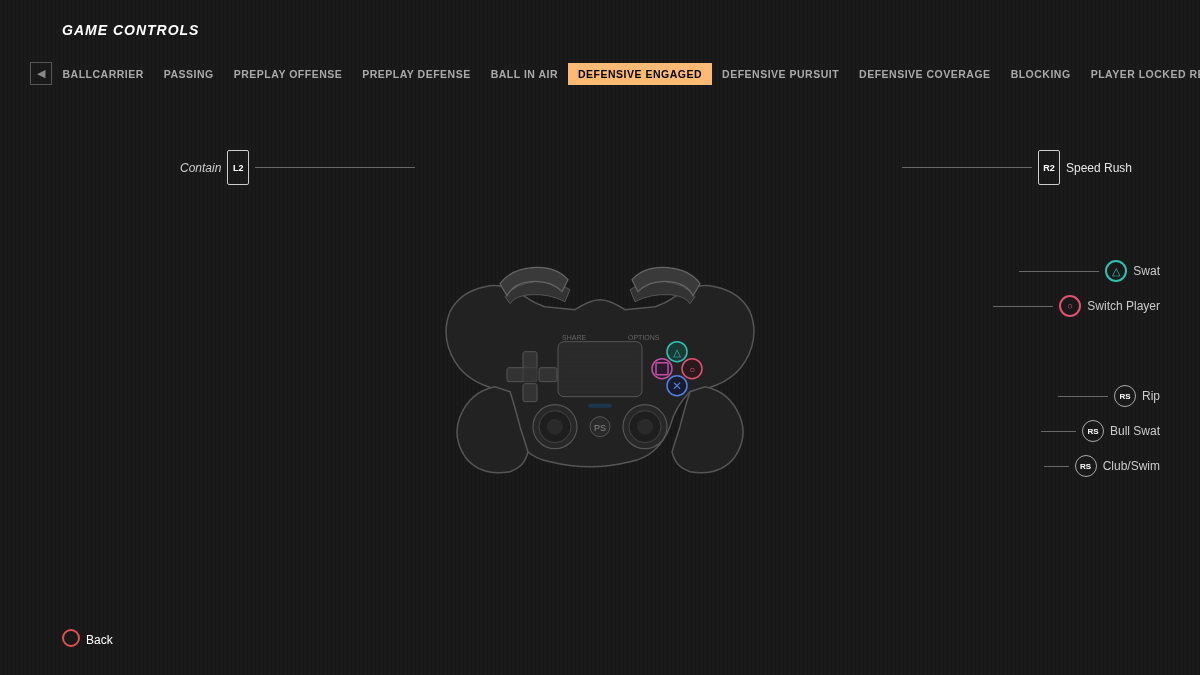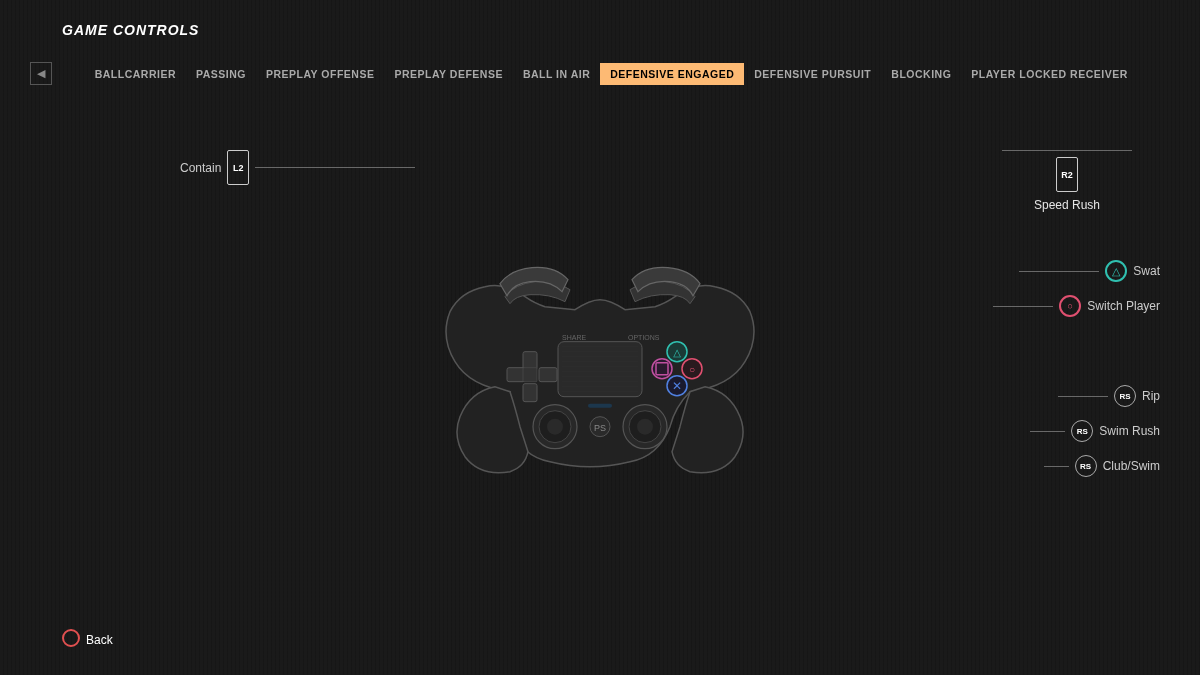--- a/index.html
+++ b/index.html
@@ -175,20 +175,21 @@
   <div class="nav-bar">
     <span class="nav-arrow">◀</span>
     <div id="tabs-container" style="display:flex;align-items:center;gap:0;flex:1;justify-content:center;">
         <div class="nav-tab">BALLCARRIER</div>
         <div class="nav-tab">PASSING</div>
         <div class="nav-tab">PREPLAY OFFENSE</div>
         <div class="nav-tab">PREPLAY DEFENSE</div>
         <div class="nav-tab">BALL IN AIR</div>
         <div class="nav-tab active">DEFENSIVE ENGAGED</div>
         <div class="nav-tab">DEFENSIVE PURSUIT</div>
+        <div class="nav-tab">DEFENSIVE COVERAGE</div>
         <div class="nav-tab">BLOCKING</div>
         <div class="nav-tab">PLAYER LOCKED RECEIVER</div>
       </div>
 
   </div>
 
   <div style="position:absolute;top:120px;left:0;right:0;bottom:60px;">
 
     <div class="controller-wrapper">
       <svg width="380" height="280" viewBox="0 0 380 280" xmlns="http://www.w3.org/2000/svg">
@@ -267,30 +268,30 @@
         <circle cx="235" cy="195" r="16" fill="#1e1e1e" stroke="#444" stroke-width="1"></circle>
         <circle cx="235" cy="195" r="8" fill="#2a2a2a"></circle>
 
         <rect x="178" y="172" width="24" height="4" rx="2" fill="#1a4060" opacity="0.7"></rect>
 
       </svg>
     </div>
 
     <div style="position:absolute;top:30px;left:180px;">
       <div style="display:flex;align-items:center;gap:6px;">
-        <span style="color:#ccc;font-size:12px;">Contain</span>
+        <span style="color:#ccc;font-size:12px;font-style:italic;">Contain</span>
         <span class="btn-badge">L2</span>
         <svg width="160" height="1" style="display:block;">
             <line x1="0" y1="0.5" x2="160" y2="0.5" stroke="rgba(255,255,255,0.35)" stroke-width="1"></line>
           </svg>
       </div>
     </div>
 
     <div style="position:absolute;top:30px;right:68px;">
-      <div style="display:flex;align-items:center;gap:6px;flex-direction:column;">
+      <div style="display:flex;align-items:center;gap:6px;">
         <svg width="130" height="1" style="display:block;">
             <line x1="0" y1="0.5" x2="130" y2="0.5" stroke="rgba(255,255,255,0.35)" stroke-width="1"></line>
           </svg>
         <span class="btn-badge">R2</span>
         <span style="color:#e5e5e5;font-size:12px;">Speed Rush</span>
       </div>
     </div>
 
     <div style="position:absolute;top:140px;right:40px;">
       <div style="display:flex;align-items:center;gap:6px;">
@@ -321,21 +322,21 @@
         <span style="color:#ccc;font-size:12px;">Rip</span>
       </div>
     </div>
 
     <div style="position:absolute;top:300px;right:40px;">
       <div style="display:flex;align-items:center;gap:6px;">
         <svg width="35" height="1" style="display:block;">
             <line x1="0" y1="0.5" x2="35" y2="0.5" stroke="rgba(255,255,255,0.35)" stroke-width="1"></line>
           </svg>
         <span class="btn-badge-round">RS</span>
-        <span style="color:#ccc;font-size:12px;">Swim Rush</span>
+        <span style="color:#ccc;font-size:12px;">Bull Swat</span>
       </div>
     </div>
 
     <div style="position:absolute;top:335px;right:40px;">
       <div style="display:flex;align-items:center;gap:6px;">
         <svg width="25" height="1" style="display:block;">
             <line x1="0" y1="0.5" x2="25" y2="0.5" stroke="rgba(255,255,255,0.35)" stroke-width="1"></line>
           </svg>
         <span class="btn-badge-round">RS</span>
         <span style="color:#ccc;font-size:12px;">Club/Swim</span>

